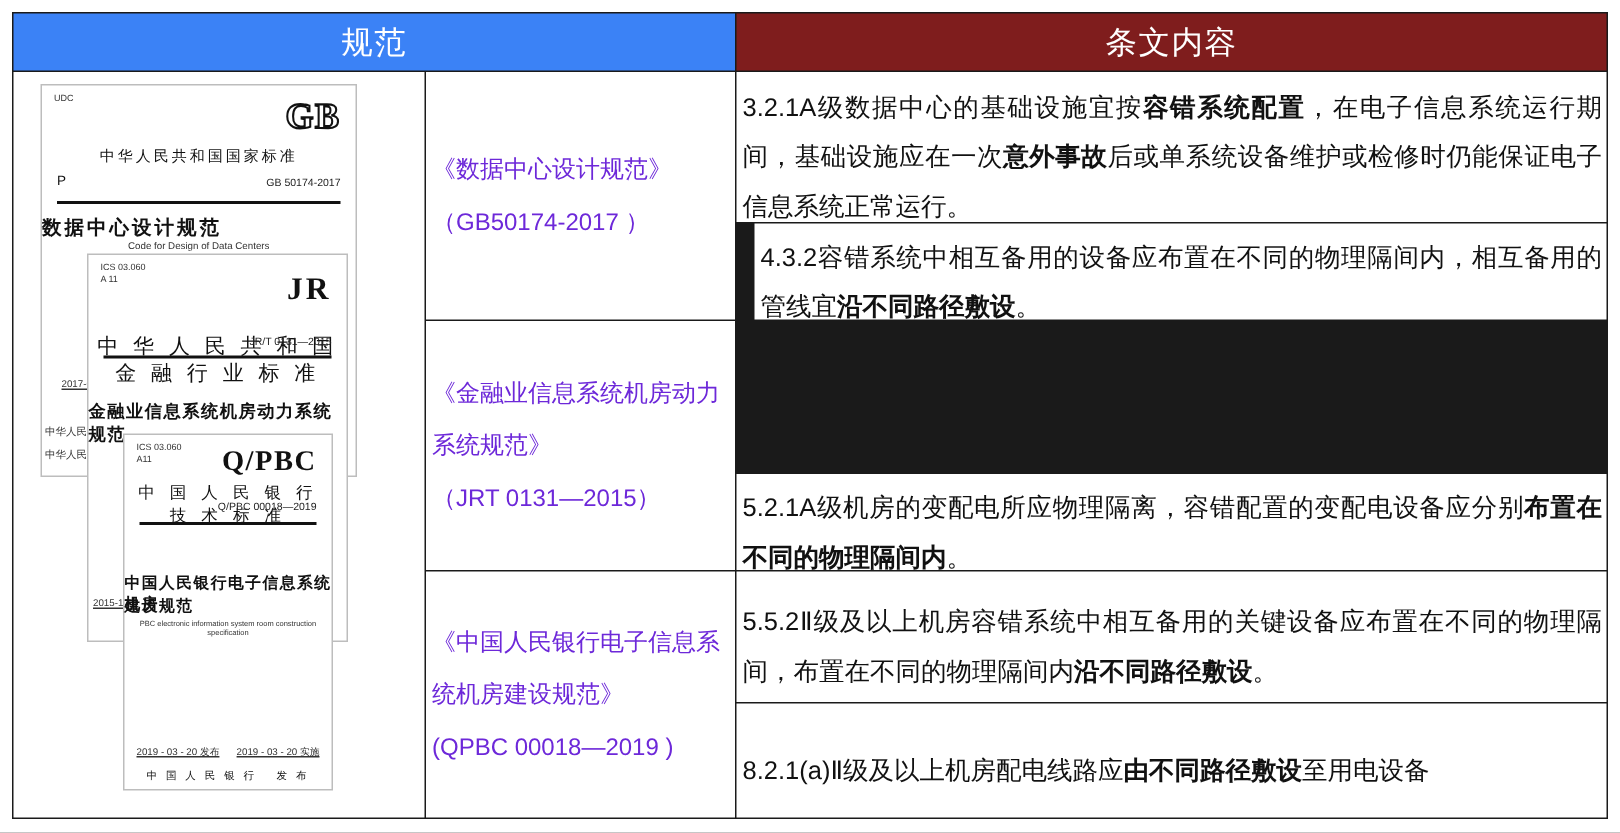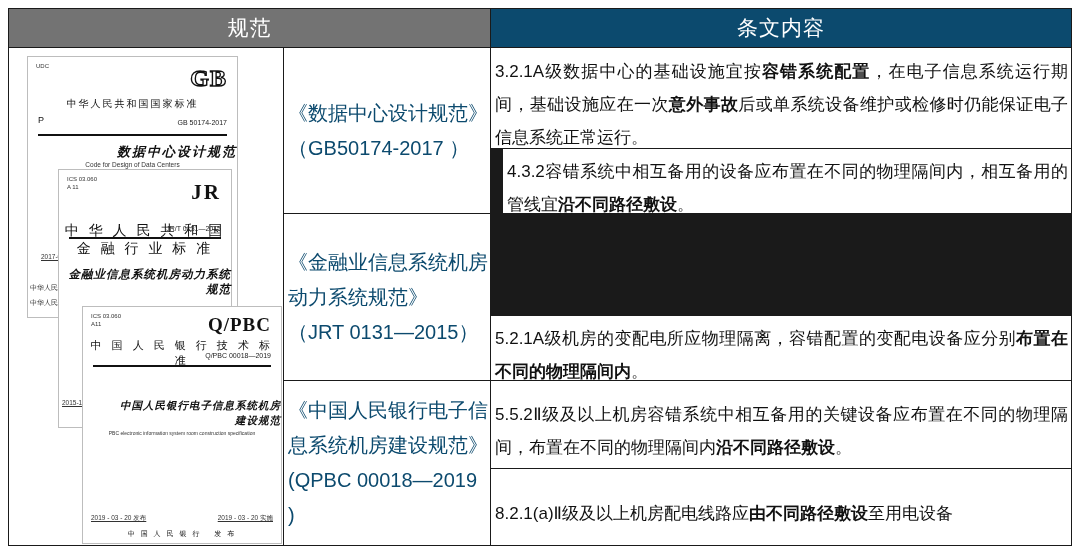--- a/index.html
+++ b/index.html
@@ -21,21 +21,21 @@
   .cell { background: #ffffff; overflow: hidden; }
 
   .head { display: flex; align-items: center; justify-content: center;
     color: #fff; font-size: 21px; font-weight: 500; letter-spacing: 1px; }
   .head-left  { grid-area: 1 / 1 / 2 / 3; }
   .head-right { grid-area: 1 / 3 / 2 / 4; }
 
   .covers-cell { grid-area: 2 / 1 / 8 / 2; position: relative; }
 
   .spec-cell { display: flex; align-items: center;
-    font-size: 20px; line-height: 35px; color: #0c4a6e;
+    font-size: 16px; line-height: 35px; color: #6d28d9;
     padding: 2px 2px 2px 4px; white-space: pre-line; }
   .spec-a { grid-area: 2 / 2 / 4 / 3; }
   .spec-b { grid-area: 4 / 2 / 6 / 3; }
   .spec-c { grid-area: 6 / 2 / 8 / 3; }
 
   .clause-cell { display: flex; align-items: center;
     font-size: 17px; line-height: 33px; color: #111;
     padding: 14px 3px 1px 4px; }
   .clause-cell > div { width: 100%; text-align: justify; }
   .seg-bold { font-weight: 700; }
@@ -44,43 +44,43 @@
   .c3 { grid-area: 4 / 3 / 5 / 4; }
   .c4 { grid-area: 5 / 3 / 6 / 4; }
   .c5 { grid-area: 6 / 3 / 7 / 4; }
   .c6 { grid-area: 7 / 3 / 8 / 4; }
 
   
   .cover { position: absolute; background: #fff; border: 1px solid #bdbdbd;
     color: #111; }
   .cover-gb   { left: 18px;  top: 8px;   width: 211px; height: 262px; z-index: 1; }
   .cover-jr   { left: 49px;  top: 121px; width: 174px; height: 259px; z-index: 2; }
-  .cover-qpbc { left: 73px;  top: 258px; width: 200px; height: 238px; z-index: 3; }
+  .cover-qpbc { left: 73px;  top: 241px; width: 140px; height: 238px; z-index: 3; }
 
   .tiny-tl { position: absolute; left: 8px; top: 5px; font-size: 6px;
     color: #333; line-height: 8px; white-space: pre-line; }
   .logo { position: absolute; right: 10px; font-family: "Liberation Serif", serif;
     font-weight: 900; color: #111; text-align: right; }
   .logo-gb { top: 8px; font-size: 24px; color: #fff;
     -webkit-text-stroke: 1.4px #111; letter-spacing: 1px; }
   .logo-jr { top: 10px; font-size: 21px; letter-spacing: 2px; }
   .logo-qpbc { top: 7px; font-size: 19px; letter-spacing: 1px; }
   .std-line { position: absolute; left: 0; right: 0; text-align: center;
     font-weight: 400; }
   .std-gb   { top: 40px; font-size: 10px; letter-spacing: 2px; }
   .std-jr   { top: 52px; font-size: 14px; letter-spacing: 3px; }
   .std-qpbc { top: 31px; font-size: 11px; letter-spacing: 3.5px; }
   .code-no { position: absolute; right: 10px; font-size: 7px; color: #222; }
   .code-gb { top: 62px; } .code-jr { top: 55px; } .code-qpbc { top: 45px; }
   .p-mark { position: absolute; left: 10px; top: 58px; font-size: 9px; }
   .cover-rule { position: absolute; left: 10px; right: 10px; height: 0;
     border-top: 2px solid #111; }
   .rule-gb { top: 77px; } .rule-jr { top: 67px; } .rule-qpbc { top: 58px; }
-  .cover-title { position: absolute; left: 0; right: 0; text-align: right;
-    font-weight: 700; letter-spacing: 1px; font-style: italic; }
+  .cover-title { position: absolute; left: 0; right: 0; text-align: left;
+    font-weight: 700; letter-spacing: 1px; }
   .title-gb { top: 86px; font-size: 13px; letter-spacing: 2px; }
   .title-jr { top: 97px; font-size: 11.5px; }
   .title-q1 { top: 92px; font-size: 10.5px; }
   .title-q2 { top: 107px; font-size: 10.5px; }
   .cover-sub { position: absolute; left: 0; right: 0; text-align: center;
     color: #333; }
   .sub-gb { top: 104px; font-size: 6.5px; }
   .sub-qpbc { top: 123px; font-size: 5px; }
   .frag { position: absolute; font-size: 6.5px; color: #333; white-space: nowrap; }
   .frag-u { text-decoration: underline; }
@@ -91,24 +91,24 @@
   .q-issue { left: 8px; top: 207px; }
   .q-impl  { right: 8px; top: 207px; }
   .q-pub { position: absolute; left: 0; right: 0; top: 222px; text-align: center;
     font-size: 7px; letter-spacing: 2px; }
 </style>
 </head>
 <body>
 
 <div class="spec-table">
 
-  <div class="cell head head-left" style="background:#737373">
+  <div class="cell head head-left" style="background:#3b82f6">
     <span>规范</span>
   </div>
-  <div class="cell head head-right" style="background:#0c4a6e">
+  <div class="cell head head-right" style="background:#7f1d1d">
     <span>条文内容</span>
   </div>
 
   <div class="cell covers-cell">
 
     <div class="cover cover-gb">
       <div class="tiny-tl">UDC</div>
       <div class="logo logo-gb">GB</div>
       <div class="std-line std-gb">中华人民共和国国家标准</div>
       <div class="p-mark">P</div>

